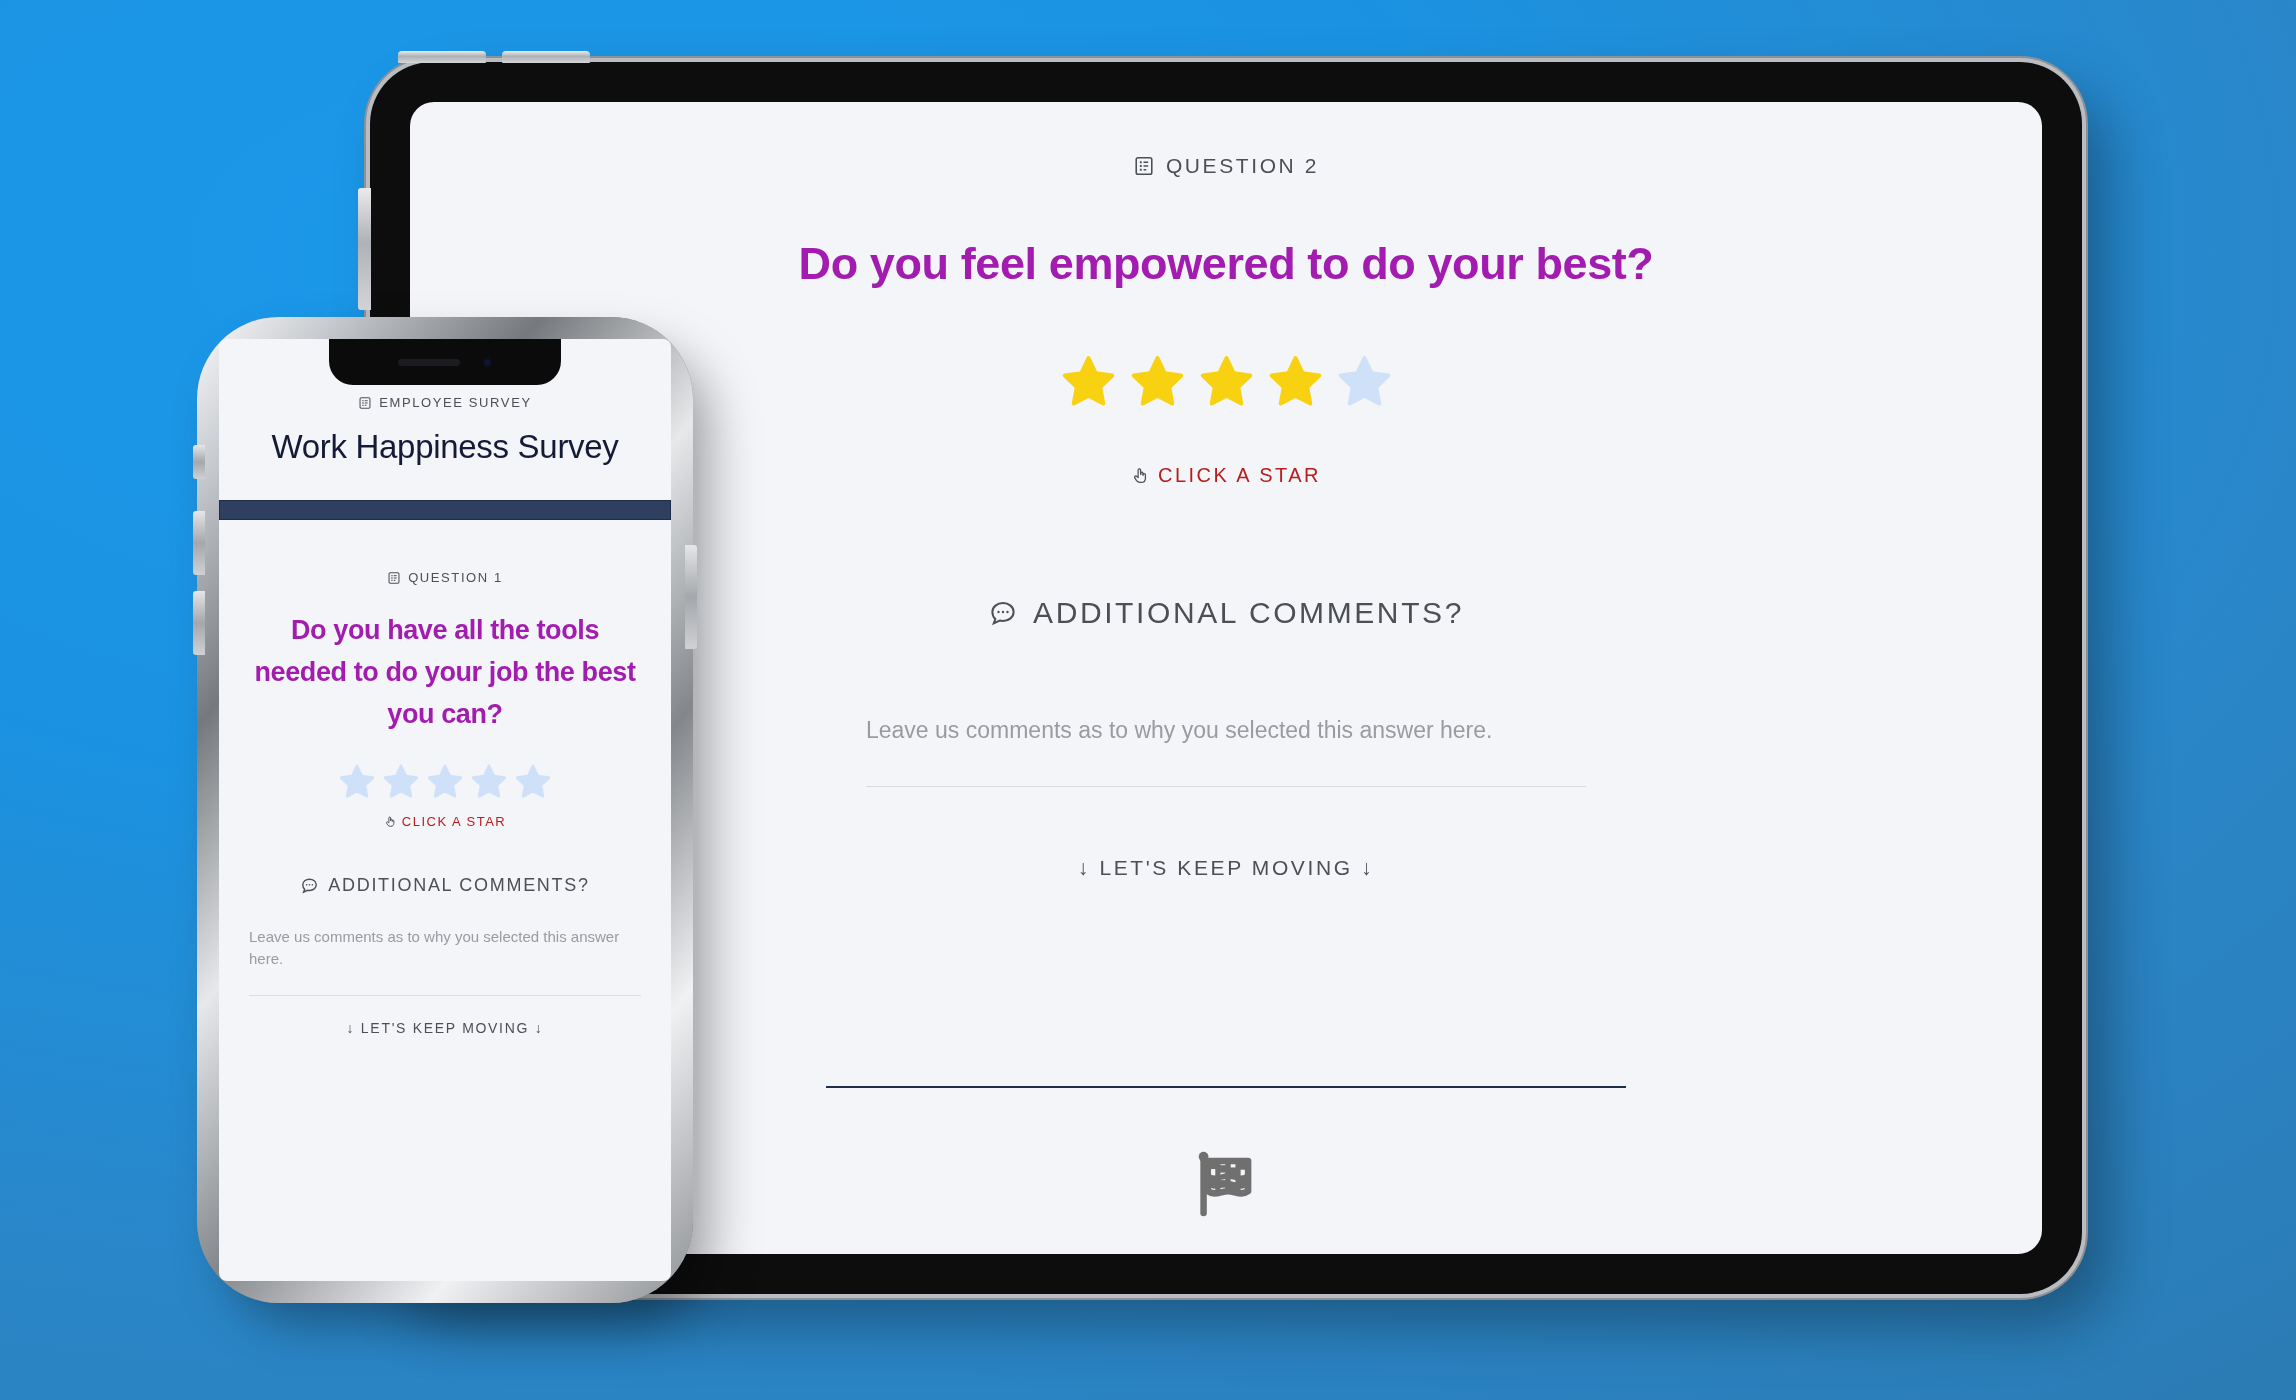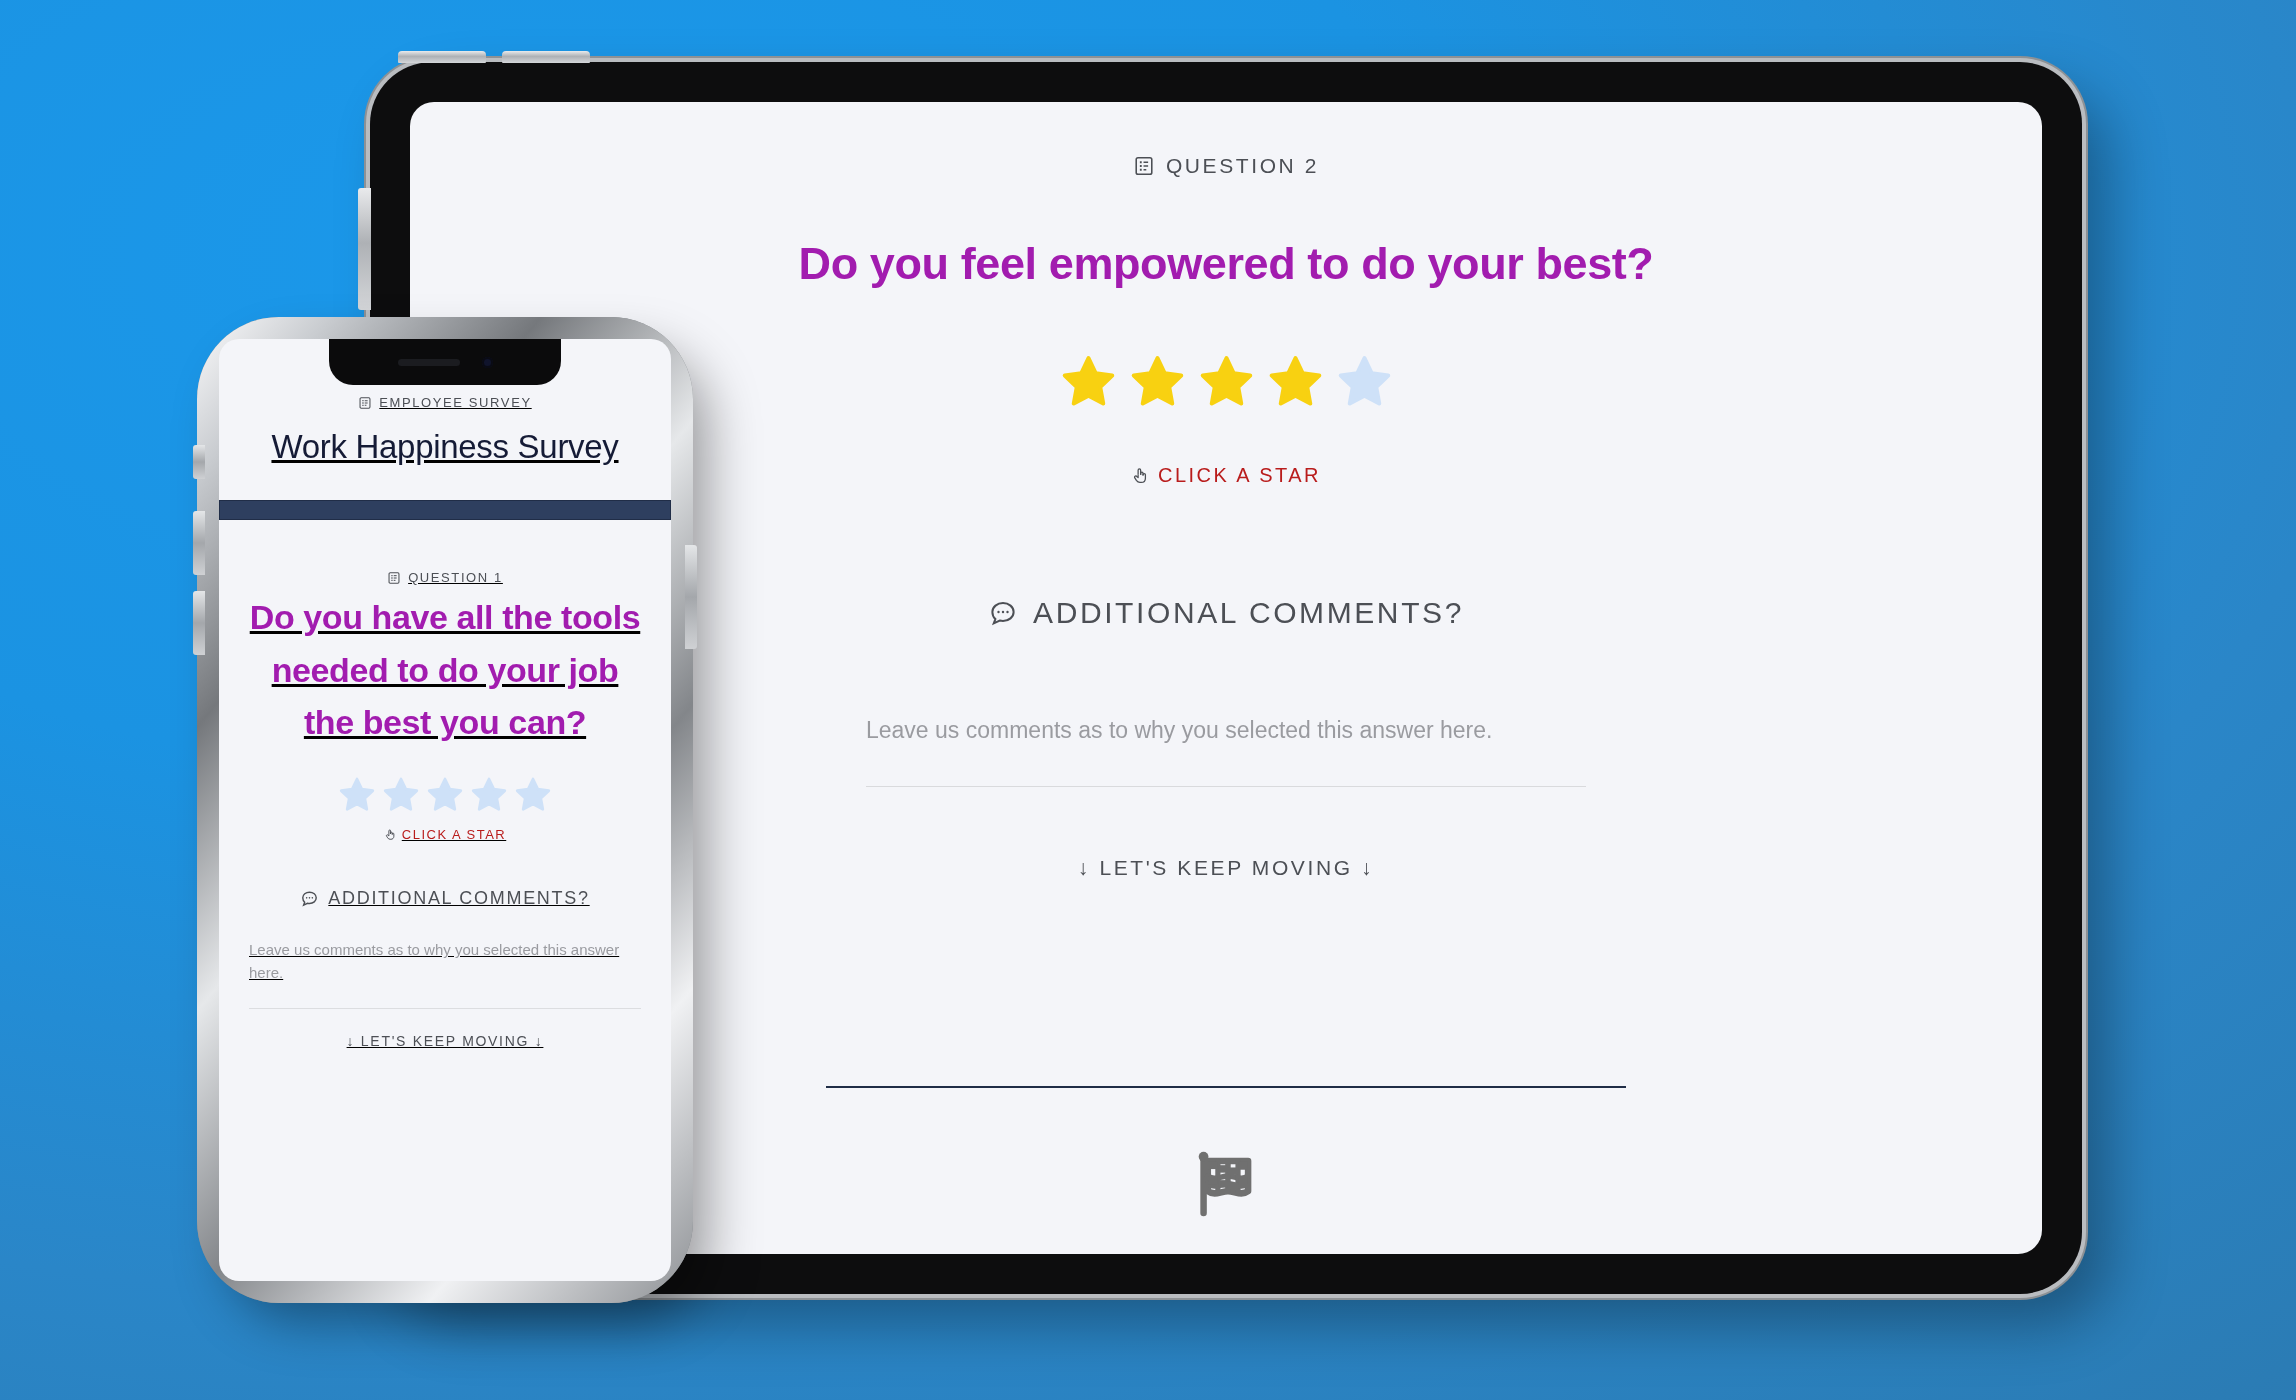--- a/index.html
+++ b/index.html
@@ -171,24 +171,23 @@
     border-radius:3px;
   }
   .ph-mute  { left:-12px; top:120px; width:12px; height:34px; border-radius:3px 0 0 3px;}
   .ph-vup   { left:-12px; top:186px; width:12px; height:64px; border-radius:3px 0 0 3px;}
   .ph-vdn   { left:-12px; top:266px; width:12px; height:64px; border-radius:3px 0 0 3px;}
   .ph-power { right:-12px; top:220px; width:12px; height:104px; border-radius:0 3px 3px 0;}
 
   .phone-screen {
     position:absolute;
     left:14px; top:14px; right:14px; bottom:14px;
-    border-radius:20px;
+    border-radius:8px;
     background:#f4f5f9;
     overflow:hidden;
-    text-decoration:underline;
   }
   .notch {
     position:absolute;
     left:50%; transform:translateX(-50%);
     top:0;
     width:232px; height:46px;
     background:#0b0b0c;
     border-radius:0 0 24px 24px;
     z-index:3;
     display:flex; align-items:center; justify-content:center;
@@ -202,21 +201,21 @@
   .p-title {
     color:#151b36;
     font-size:33px;
     font-weight:400;
     letter-spacing:-0.3px;
     margin-top:18px;
   }
   .p-nav-bar { height:20px; width:100%; margin-top:34px; }
 
   .p-q-eyebrow { font-size:13px; letter-spacing:1.6px; gap:7px; margin-top:50px; }
-  .p-q-title { font-size:34px; line-height:1.55; margin-top:6px; padding:0 6px;}
+  .p-q-title { font-size:27px; line-height:1.55; margin-top:25px; padding:0 6px;}
   .p-stars { gap:2px; margin-top:26px; }
   .p-click-star { font-size:13px; letter-spacing:1.5px; margin-top:8px; gap:5px;}
   .p-comments-head { font-size:18px; letter-spacing:1.7px; margin-top:46px; gap:9px;}
   .p-comment-field {
     font-size:15px;
     line-height:1.5;
     margin:30px 8px 0;
     padding-bottom:24px;
     border-bottom:1.2px solid #dcdde0;
   }

